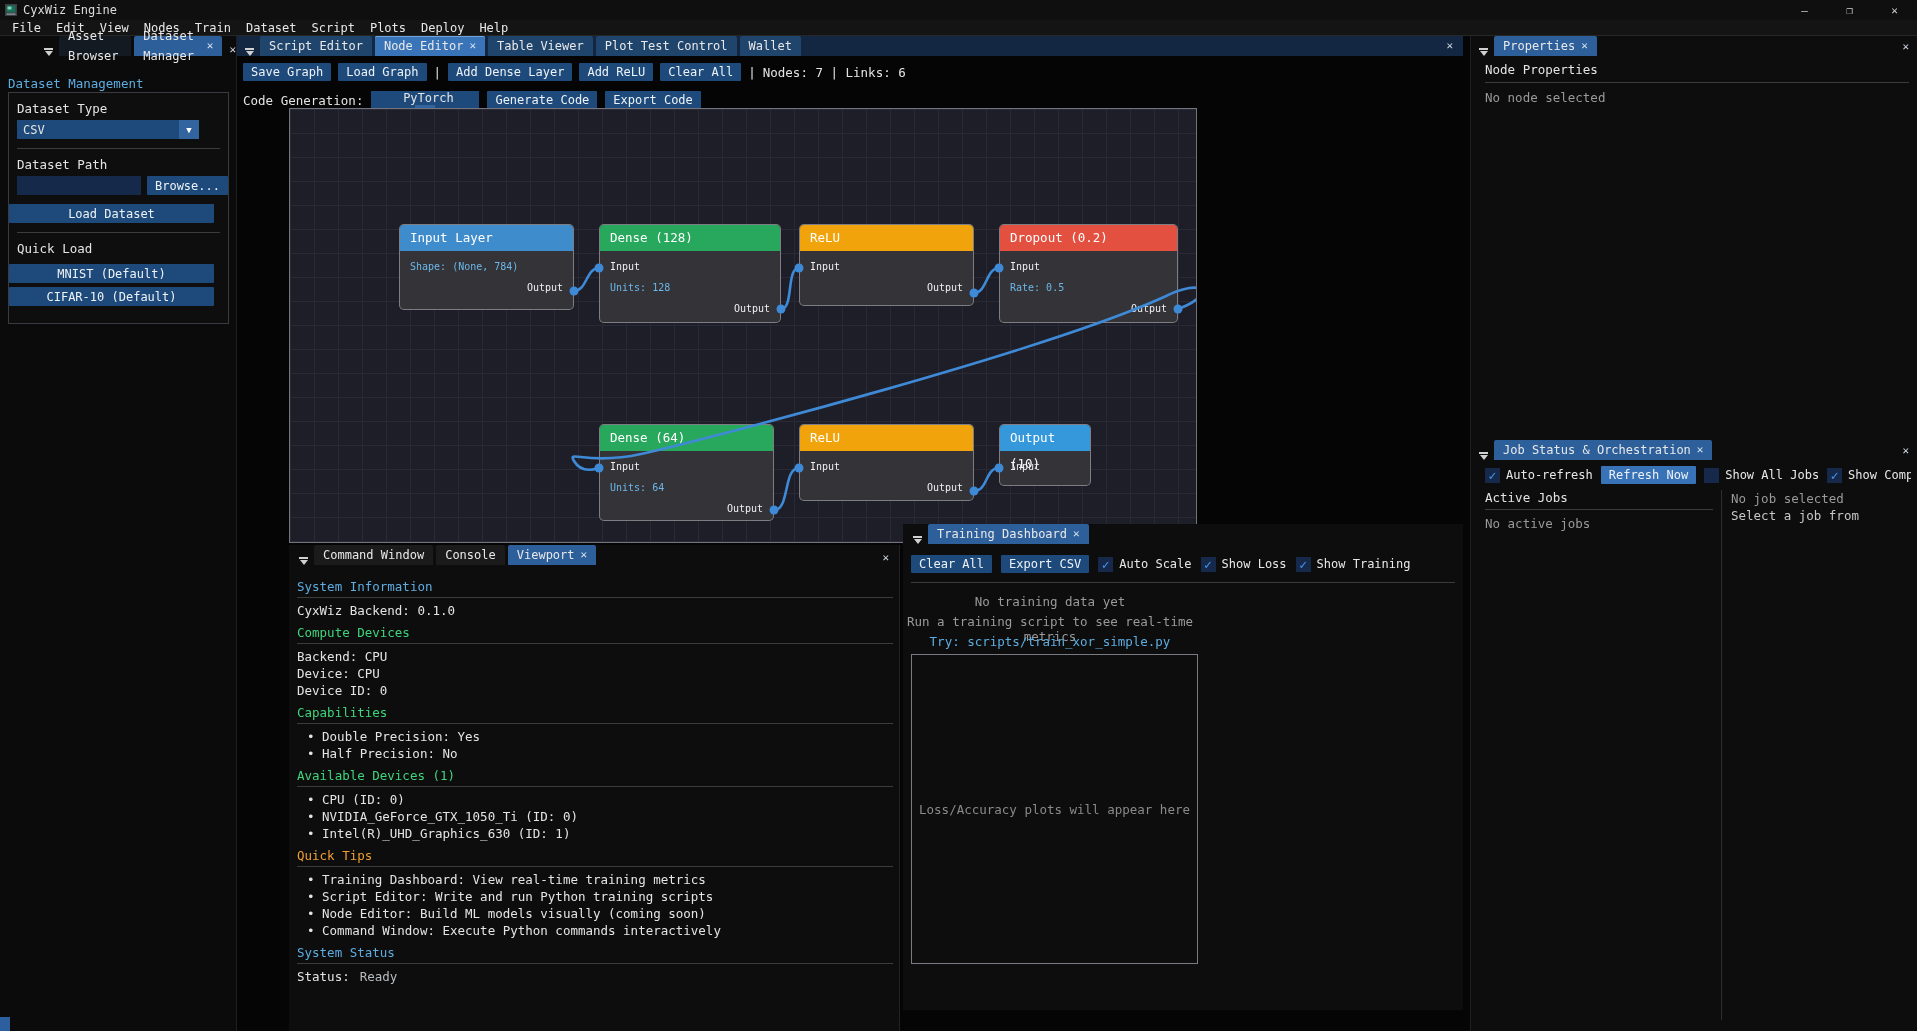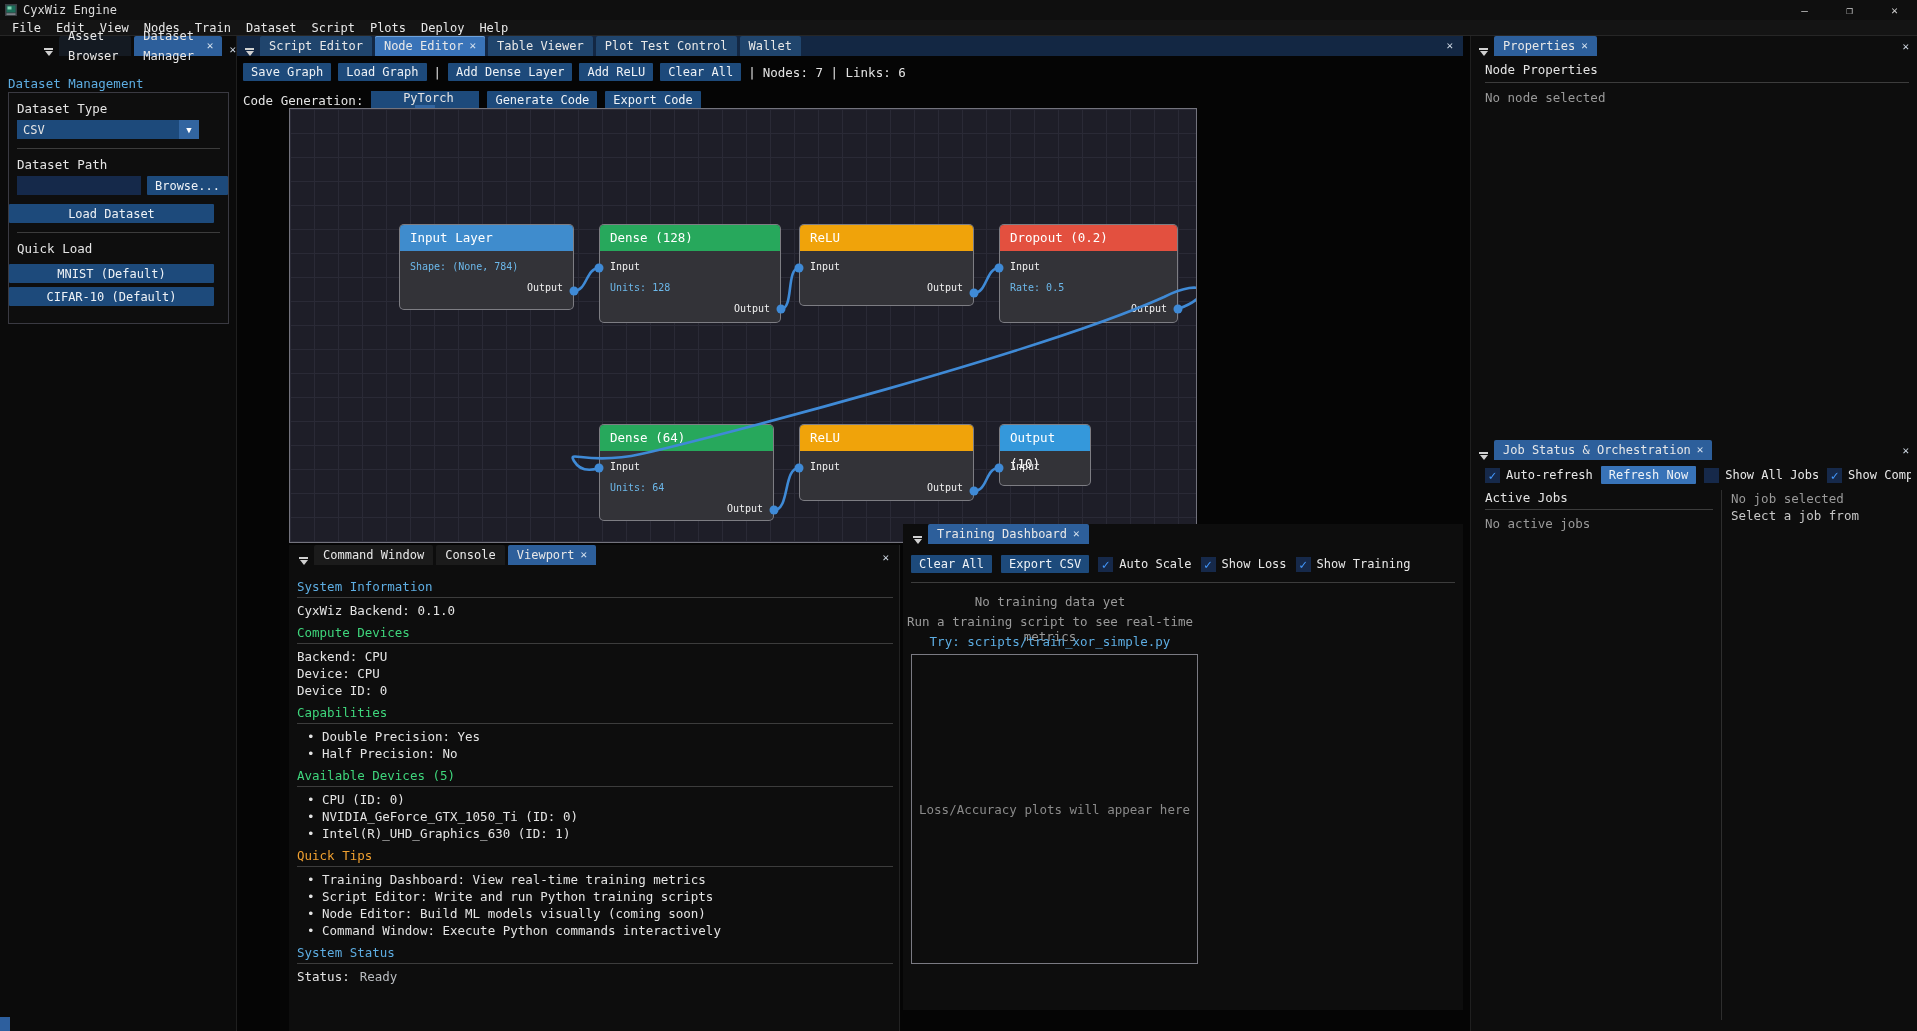--- a/index.html
+++ b/index.html
@@ -323,21 +323,21 @@
     <div class="sep-h"></div>
     <div class="cline">Backend: CPU</div>
     <div class="cline">Device: CPU</div>
     <div class="cline">Device ID: 0</div>
 
     <div class="chead c-green">Capabilities</div>
     <div class="sep-h"></div>
     <div class="cbul">Double Precision: Yes</div>
     <div class="cbul">Half Precision: No</div>
 
-    <div class="chead c-green">Available Devices (5)</div>
+    <div class="chead c-green">Available Devices (1)</div>
     <div class="sep-h"></div>
     <div class="cbul">CPU (ID: 0)</div>
     <div class="cbul">NVIDIA_GeForce_GTX_1050_Ti (ID: 0)</div>
     <div class="cbul">Intel(R)_UHD_Graphics_630 (ID: 1)</div>
 
     <div class="chead c-orange">Quick Tips</div>
     <div class="sep-h"></div>
     <div class="cbul">Training Dashboard: View real-time training metrics</div>
     <div class="cbul">Script Editor: Write and run Python training scripts</div>
     <div class="cbul">Node Editor: Build ML models visually (coming soon)</div>

